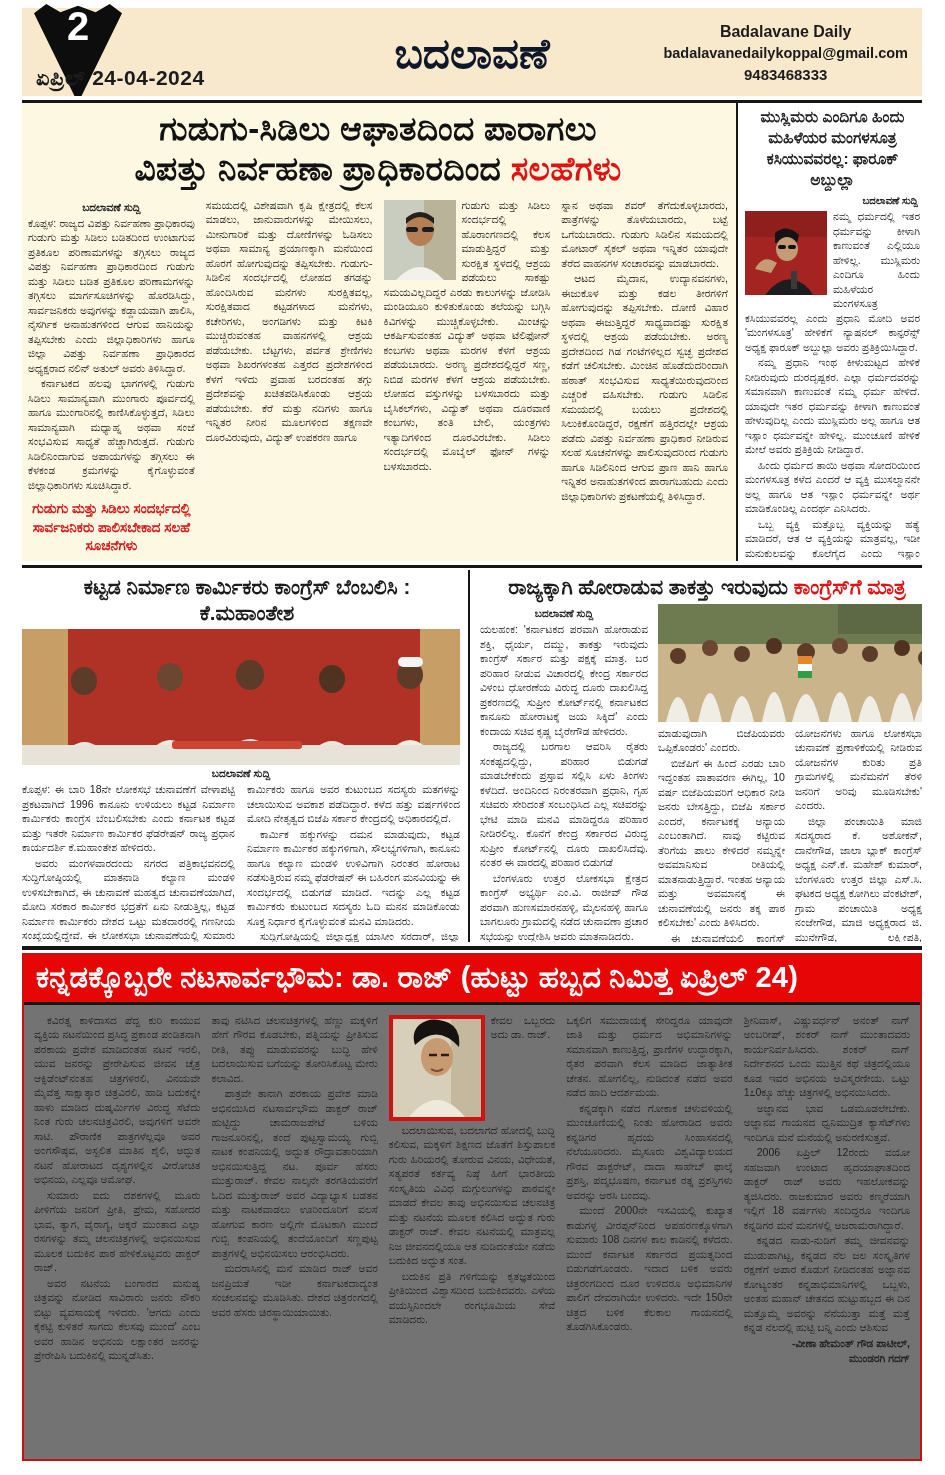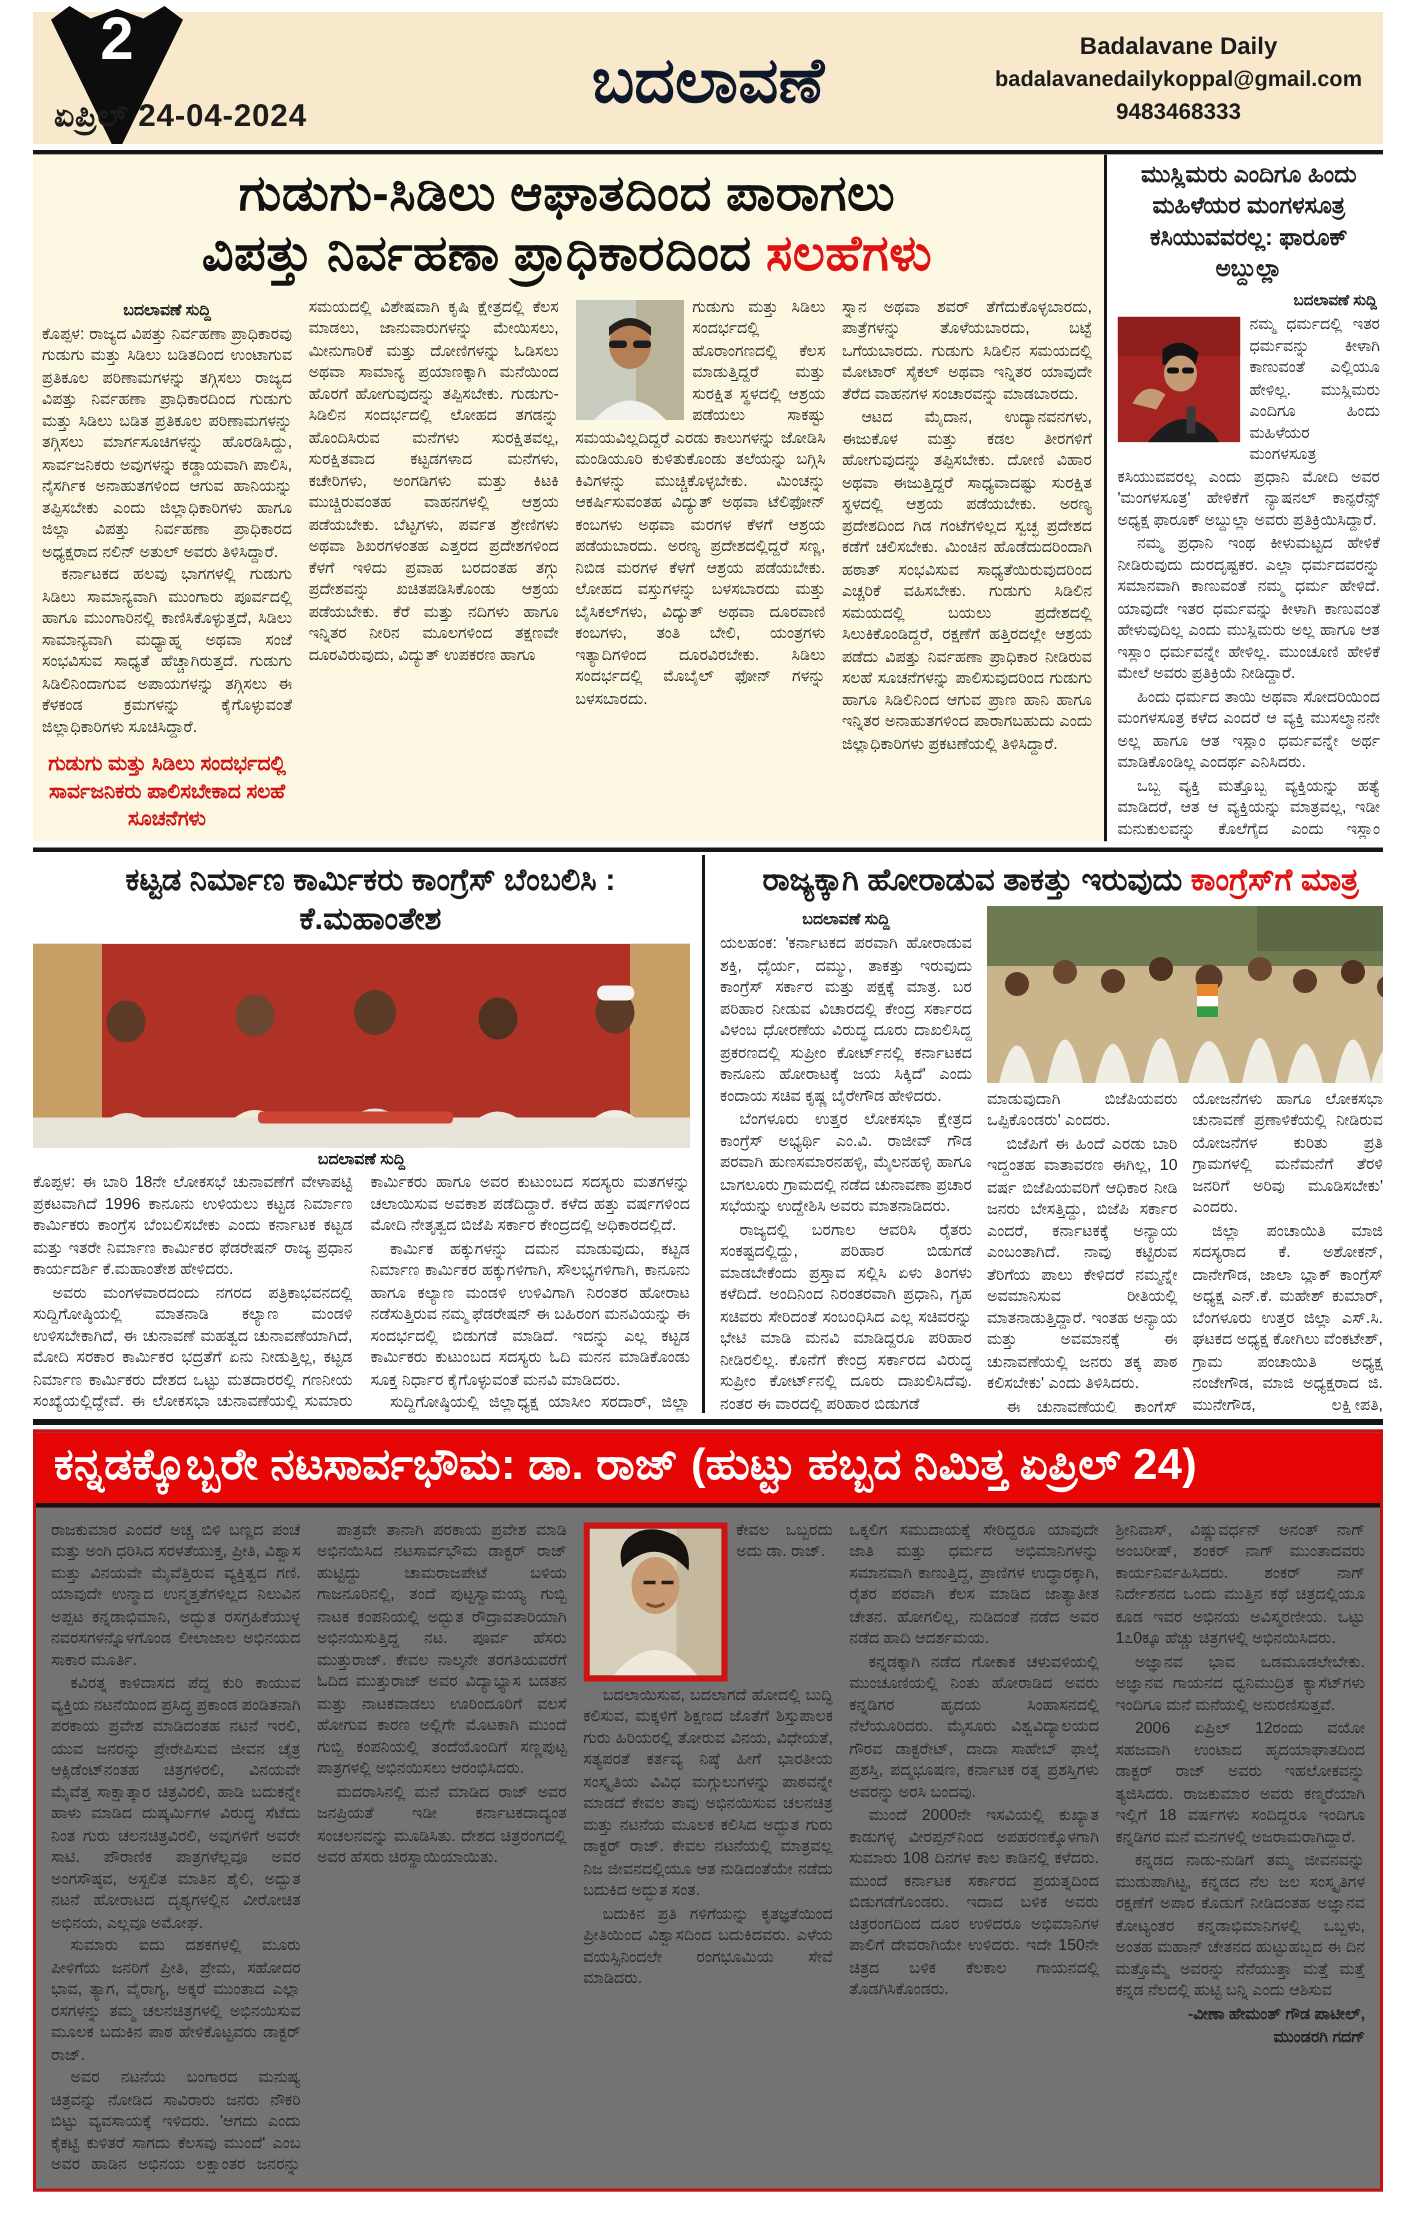--- a/index.html
+++ b/index.html
@@ -197,22 +197,22 @@
       <div class="vrule"></div>
 
       <div class="mid-right">
         <div class="mid-head">
           <span>ರಾಜ್ಯಕ್ಕಾಗಿ ಹೋರಾಡುವ ತಾಕತ್ತು ಇರುವುದು </span><span class="red">ಕಾಂಗ್ರೆಸ್‌ಗೆ ಮಾತ್ರ</span>
         </div>
         <div class="cong-body">
           <div class="cong-c1 txt">
             <div class="byline">ಬದಲಾವಣೆ ಸುದ್ದಿ</div>
             <p class="lead">ಯಲಹಂಕ: 'ಕರ್ನಾಟಕದ ಪರವಾಗಿ ಹೋರಾಡುವ ಶಕ್ತಿ, ಧೈರ್ಯ, ದಮ್ಮು, ತಾಕತ್ತು ಇರುವುದು ಕಾಂಗ್ರೆಸ್ ಸರ್ಕಾರ ಮತ್ತು ಪಕ್ಷಕ್ಕೆ ಮಾತ್ರ. ಬರ ಪರಿಹಾರ ನೀಡುವ ವಿಚಾರದಲ್ಲಿ ಕೇಂದ್ರ ಸರ್ಕಾರದ ವಿಳಂಬ ಧೋರಣೆಯ ವಿರುದ್ಧ ದೂರು ದಾಖಲಿಸಿದ್ದ ಪ್ರಕರಣದಲ್ಲಿ ಸುಪ್ರೀಂ ಕೋರ್ಟ್‌ನಲ್ಲಿ ಕರ್ನಾಟಕದ ಕಾನೂನು ಹೋರಾಟಕ್ಕೆ ಜಯ ಸಿಕ್ಕಿದೆ' ಎಂದು ಕಂದಾಯ ಸಚಿವ ಕೃಷ್ಣ ಬೈರೇಗೌಡ ಹೇಳಿದರು.</p>
+            <p>ರಾಜ್ಯದಲ್ಲಿ ಬರಗಾಲ ಆವರಿಸಿ ರೈತರು ಸಂಕಷ್ಟದಲ್ಲಿದ್ದು, ಪರಿಹಾರ ಬಿಡುಗಡೆ ಮಾಡಬೇಕೆಂದು ಪ್ರಸ್ತಾವ ಸಲ್ಲಿಸಿ ಏಳು ತಿಂಗಳು ಕಳೆದಿದೆ. ಅಂದಿನಿಂದ ನಿರಂತರವಾಗಿ ಪ್ರಧಾನಿ, ಗೃಹ ಸಚಿವರು ಸೇರಿದಂತೆ ಸಂಬಂಧಿಸಿದ ಎಲ್ಲ ಸಚಿವರನ್ನು ಭೇಟಿ ಮಾಡಿ ಮನವಿ ಮಾಡಿದ್ದರೂ ಪರಿಹಾರ ನೀಡಿರಲಿಲ್ಲ. ಕೊನೆಗೆ ಕೇಂದ್ರ ಸರ್ಕಾರದ ವಿರುದ್ಧ ಸುಪ್ರೀಂ ಕೋರ್ಟ್‌ನಲ್ಲಿ ದೂರು ದಾಖಲಿಸಿದೆವು. ನಂತರ ಈ ವಾರದಲ್ಲಿ ಪರಿಹಾರ ಬಿಡುಗಡೆ</p>
             <p>ಬೆಂಗಳೂರು ಉತ್ತರ ಲೋಕಸಭಾ ಕ್ಷೇತ್ರದ ಕಾಂಗ್ರೆಸ್ ಅಭ್ಯರ್ಥಿ ಎಂ.ವಿ. ರಾಜೀವ್ ಗೌಡ ಪರವಾಗಿ ಹುಣಸಮಾರನಹಳ್ಳಿ, ಮೈಲನಹಳ್ಳಿ ಹಾಗೂ ಬಾಗಲೂರು ಗ್ರಾಮದಲ್ಲಿ ನಡೆದ ಚುನಾವಣಾ ಪ್ರಚಾರ ಸಭೆಯನ್ನು ಉದ್ದೇಶಿಸಿ ಅವರು ಮಾತನಾಡಿದರು.</p>
-            <p>ರಾಜ್ಯದಲ್ಲಿ ಬರಗಾಲ ಆವರಿಸಿ ರೈತರು ಸಂಕಷ್ಟದಲ್ಲಿದ್ದು, ಪರಿಹಾರ ಬಿಡುಗಡೆ ಮಾಡಬೇಕೆಂದು ಪ್ರಸ್ತಾವ ಸಲ್ಲಿಸಿ ಏಳು ತಿಂಗಳು ಕಳೆದಿದೆ. ಅಂದಿನಿಂದ ನಿರಂತರವಾಗಿ ಪ್ರಧಾನಿ, ಗೃಹ ಸಚಿವರು ಸೇರಿದಂತೆ ಸಂಬಂಧಿಸಿದ ಎಲ್ಲ ಸಚಿವರನ್ನು ಭೇಟಿ ಮಾಡಿ ಮನವಿ ಮಾಡಿದ್ದರೂ ಪರಿಹಾರ ನೀಡಿರಲಿಲ್ಲ. ಕೊನೆಗೆ ಕೇಂದ್ರ ಸರ್ಕಾರದ ವಿರುದ್ಧ ಸುಪ್ರೀಂ ಕೋರ್ಟ್‌ನಲ್ಲಿ ದೂರು ದಾಖಲಿಸಿದೆವು. ನಂತರ ಈ ವಾರದಲ್ಲಿ ಪರಿಹಾರ ಬಿಡುಗಡೆ</p>
           </div>
           <div class="cong-rt">
             <div class="photo" style="width:100%;height:118px;">
               <svg width="280" height="118" viewBox="0 0 280 118" preserveAspectRatio="none">
                 <rect width="280" height="118" fill="#c9b48c"></rect>
                 <rect x="0" y="0" width="280" height="40" fill="#6e7a4f"></rect>
                 <rect x="180" y="0" width="100" height="30" fill="#5d6844"></rect>
                 <g fill="#f0ede4">
                   <circle cx="20" cy="52" r="8" fill="#5c3b28"></circle>
                     <path d="M8 118 q12 -50 24 0 z"></path>
@@ -255,26 +255,26 @@
     </div>
 
     <div class="hrule thick"></div>
 
     <div class="sec-bottom">
       <div class="raj-band">
         <div class="t">ಕನ್ನಡಕ್ಕೊಬ್ಬರೇ ನಟಸಾರ್ವಭೌಮ: ಡಾ. ರಾಜ್ (ಹುಟ್ಟು ಹಬ್ಬದ ನಿಮಿತ್ತ ಏಪ್ರಿಲ್ 24)</div>
       </div>
       <div class="raj-cols txt">
         <div class="raj-col">
-          <p class="lead">ರಾಜಕುಮಾರ ಎಂದರೆ ಅಚ್ಚ ಬಿಳಿ ಬಣ್ಣದ ಪಂಚೆ ಮತ್ತು ಅಂಗಿ ಧರಿಸಿದ ಸರಳತೆಯುಕ್ತ, ಪ್ರೀತಿ, ವಿಶ್ವಾಸ ಮತ್ತು ವಿನಯವೇ ಮೈವೆತ್ತಿರುವ ವ್ಯಕ್ತಿತ್ವದ ಗಣಿ. ಯಾವುದೇ ಉನ್ಮಾದ ಉನ್ಮತ್ತತೆಗಳಿಲ್ಲದ ನಿಲುವಿನ ಅಪ್ಪಟ ಕನ್ನಡಾಭಿಮಾನಿ, ಅದ್ಭುತ ರಸಗ್ರಹಿಕೆಯುಳ್ಳ ನವರಸಗಳನ್ನೊಳಗೊಂಡ ಲೀಲಾಜಾಲ ಅಭಿನಯದ ಸಾಕಾರ ಮೂರ್ತಿ.</p>
           <p>ಕವಿರತ್ನ ಕಾಳಿದಾಸದ ಪೆದ್ದ ಕುರಿ ಕಾಯುವ ವ್ಯಕ್ತಿಯ ನಟನೆಯಿಂದ ಪ್ರಸಿದ್ಧ ಪ್ರಕಾಂಡ ಪಂಡಿತನಾಗಿ ಪರಕಾಯ ಪ್ರವೇಶ ಮಾಡಿದಂತಹ ನಟನೆ ಇರಲಿ, ಯುವ ಜನರನ್ನು ಪ್ರೇರೇಪಿಸುವ ಜೀವನ ಚೈತ್ರ ಆಕ್ಸಿಡೆಂಟ್‌ನಂತಹ ಚಿತ್ರಗಳಿರಲಿ, ವಿನಯವೇ ಮೈವೆತ್ತ ಸಾಕ್ಷಾತ್ಕಾರ ಚಿತ್ರವಿರಲಿ, ಹಾಡಿ ಬದುಕನ್ನೇ ಹಾಳು ಮಾಡಿದ ದುಷ್ಕರ್ಮಿಗಳ ವಿರುದ್ಧ ಸೆಟೆದು ನಿಂತ ಗುರು ಚಲನಚಿತ್ರವಿರಲಿ, ಅವುಗಳಿಗೆ ಅವರೇ ಸಾಟಿ. ಪೌರಾಣಿಕ ಪಾತ್ರಗಳೆಲ್ಲವೂ ಅವರ ಅಂಗಸೌಷ್ಠವ, ಅಸ್ಖಲಿತ ಮಾತಿನ ಶೈಲಿ, ಅದ್ಭುತ ನಟನೆ ಹೋರಾಟದ ದೃಶ್ಯಗಳಲ್ಲಿನ ವೀರೋಚಿತ ಅಭಿನಯ, ಎಲ್ಲವೂ ಅಮೋಘ.</p>
           <p>ಸುಮಾರು ಐದು ದಶಕಗಳಲ್ಲಿ ಮೂರು ಪೀಳಿಗೆಯ ಜನರಿಗೆ ಪ್ರೀತಿ, ಪ್ರೇಮ, ಸಹೋದರ ಭಾವ, ತ್ಯಾಗ, ವೈರಾಗ್ಯ, ಅಕ್ಕರೆ ಮುಂತಾದ ಎಲ್ಲಾ ರಸಗಳನ್ನು ತಮ್ಮ ಚಲನಚಿತ್ರಗಳಲ್ಲಿ ಅಭಿನಯಿಸುವ ಮೂಲಕ ಬದುಕಿನ ಪಾಠ ಹೇಳಿಕೊಟ್ಟವರು ಡಾಕ್ಟರ್ ರಾಜ್.</p>
           <p>ಅವರ ನಟನೆಯ ಬಂಗಾರದ ಮನುಷ್ಯ ಚಿತ್ರವನ್ನು ನೋಡಿದ ಸಾವಿರಾರು ಜನರು ನೌಕರಿ ಬಿಟ್ಟು ವ್ಯವಸಾಯಕ್ಕೆ ಇಳಿದರು. 'ಆಗದು ಎಂದು ಕೈಕಟ್ಟಿ ಕುಳಿತರೆ ಸಾಗದು ಕೆಲಸವು ಮುಂದೆ' ಎಂಬ ಅವರ ಹಾಡಿನ ಅಭಿನಯ ಲಕ್ಷಾಂತರ ಜನರನ್ನು ಪ್ರೇರೇಪಿಸಿ ಬದುಕಿನಲ್ಲಿ ಮುನ್ನಡೆಸಿತು.</p>
         </div>
         <div class="raj-col">
+          <p class="lead">ತಾವು ನಟಿಸಿದ ಚಲನಚಿತ್ರಗಳಲ್ಲಿ ಹೆಣ್ಣು ಮಕ್ಕಳಿಗೆ ಹೇಗೆ ಗೌರವ ಕೊಡಬೇಕು, ಪತ್ನಿಯನ್ನು ಪ್ರೀತಿಸುವ ರೀತಿ, ತಪ್ಪು ಮಾಡುವವರನ್ನು ಬುದ್ಧಿ ಹೇಳಿ ಬದಲಾಯಿಸುವ ಬಗೆಯನ್ನು ತೋರಿಸಿಕೊಟ್ಟ ಮೇರು ಕಲಾವಿದ.</p>
           <p>ಪಾತ್ರವೇ ತಾನಾಗಿ ಪರಕಾಯ ಪ್ರವೇಶ ಮಾಡಿ ಅಭಿನಯಿಸಿದ ನಟಸಾರ್ವಭೌಮ ಡಾಕ್ಟರ್ ರಾಜ್ ಹುಟ್ಟಿದ್ದು ಚಾಮರಾಜಪೇಟೆ ಬಳಿಯ ಗಾಜನೂರಿನಲ್ಲಿ, ತಂದೆ ಪುಟ್ಟಸ್ವಾಮಯ್ಯ ಗುಬ್ಬಿ ನಾಟಕ ಕಂಪನಿಯಲ್ಲಿ ಅದ್ಭುತ ರೌದ್ರಾವತಾರಿಯಾಗಿ ಅಭಿನಯಿಸುತ್ತಿದ್ದ ನಟ. ಪೂರ್ವ ಹೆಸರು ಮುತ್ತುರಾಜ್. ಕೇವಲ ನಾಲ್ಕನೇ ತರಗತಿಯವರೆಗೆ ಓದಿದ ಮುತ್ತುರಾಜ್ ಅವರ ವಿದ್ಯಾಭ್ಯಾಸ ಬಡತನ ಮತ್ತು ನಾಟಕವಾಡಲು ಊರಿಂದೂರಿಗೆ ವಲಸೆ ಹೋಗುವ ಕಾರಣ ಅಲ್ಲಿಗೇ ಮೊಟಕಾಗಿ ಮುಂದೆ ಗುಬ್ಬಿ ಕಂಪನಿಯಲ್ಲಿ ತಂದೆಯೊಂದಿಗೆ ಸಣ್ಣಪುಟ್ಟ ಪಾತ್ರಗಳಲ್ಲಿ ಅಭಿನಯಿಸಲು ಆರಂಭಿಸಿದರು.</p>
           <p>ಮದರಾಸಿನಲ್ಲಿ ಮನೆ ಮಾಡಿದ ರಾಜ್ ಅವರ ಜನಪ್ರಿಯತೆ ಇಡೀ ಕರ್ನಾಟಕದಾದ್ಯಂತ ಸಂಚಲನವನ್ನು ಮೂಡಿಸಿತು. ದೇಶದ ಚಿತ್ರರಂಗದಲ್ಲಿ ಅವರ ಹೆಸರು ಚಿರಸ್ಥಾಯಿಯಾಯಿತು.</p>
         </div>
         <div class="raj-col">
           <div class="photo ph-float-l raj-photo-frame" style="width:88px;height:98px;">
             <svg width="88" height="98" viewBox="0 0 88 98">
               <rect width="88" height="98" fill="#d8cfba"></rect>
               <rect x="58" y="0" width="30" height="98" fill="#c4b89e"></rect>
               <path d="M22 26 q22 -22 44 2 q2 -18 -10 -24 q-18 -8 -30 2 q-8 8 -4 20 z" fill="#161210"></path>
               <ellipse cx="44" cy="38" rx="16" ry="19" fill="#c89a72"></ellipse>

